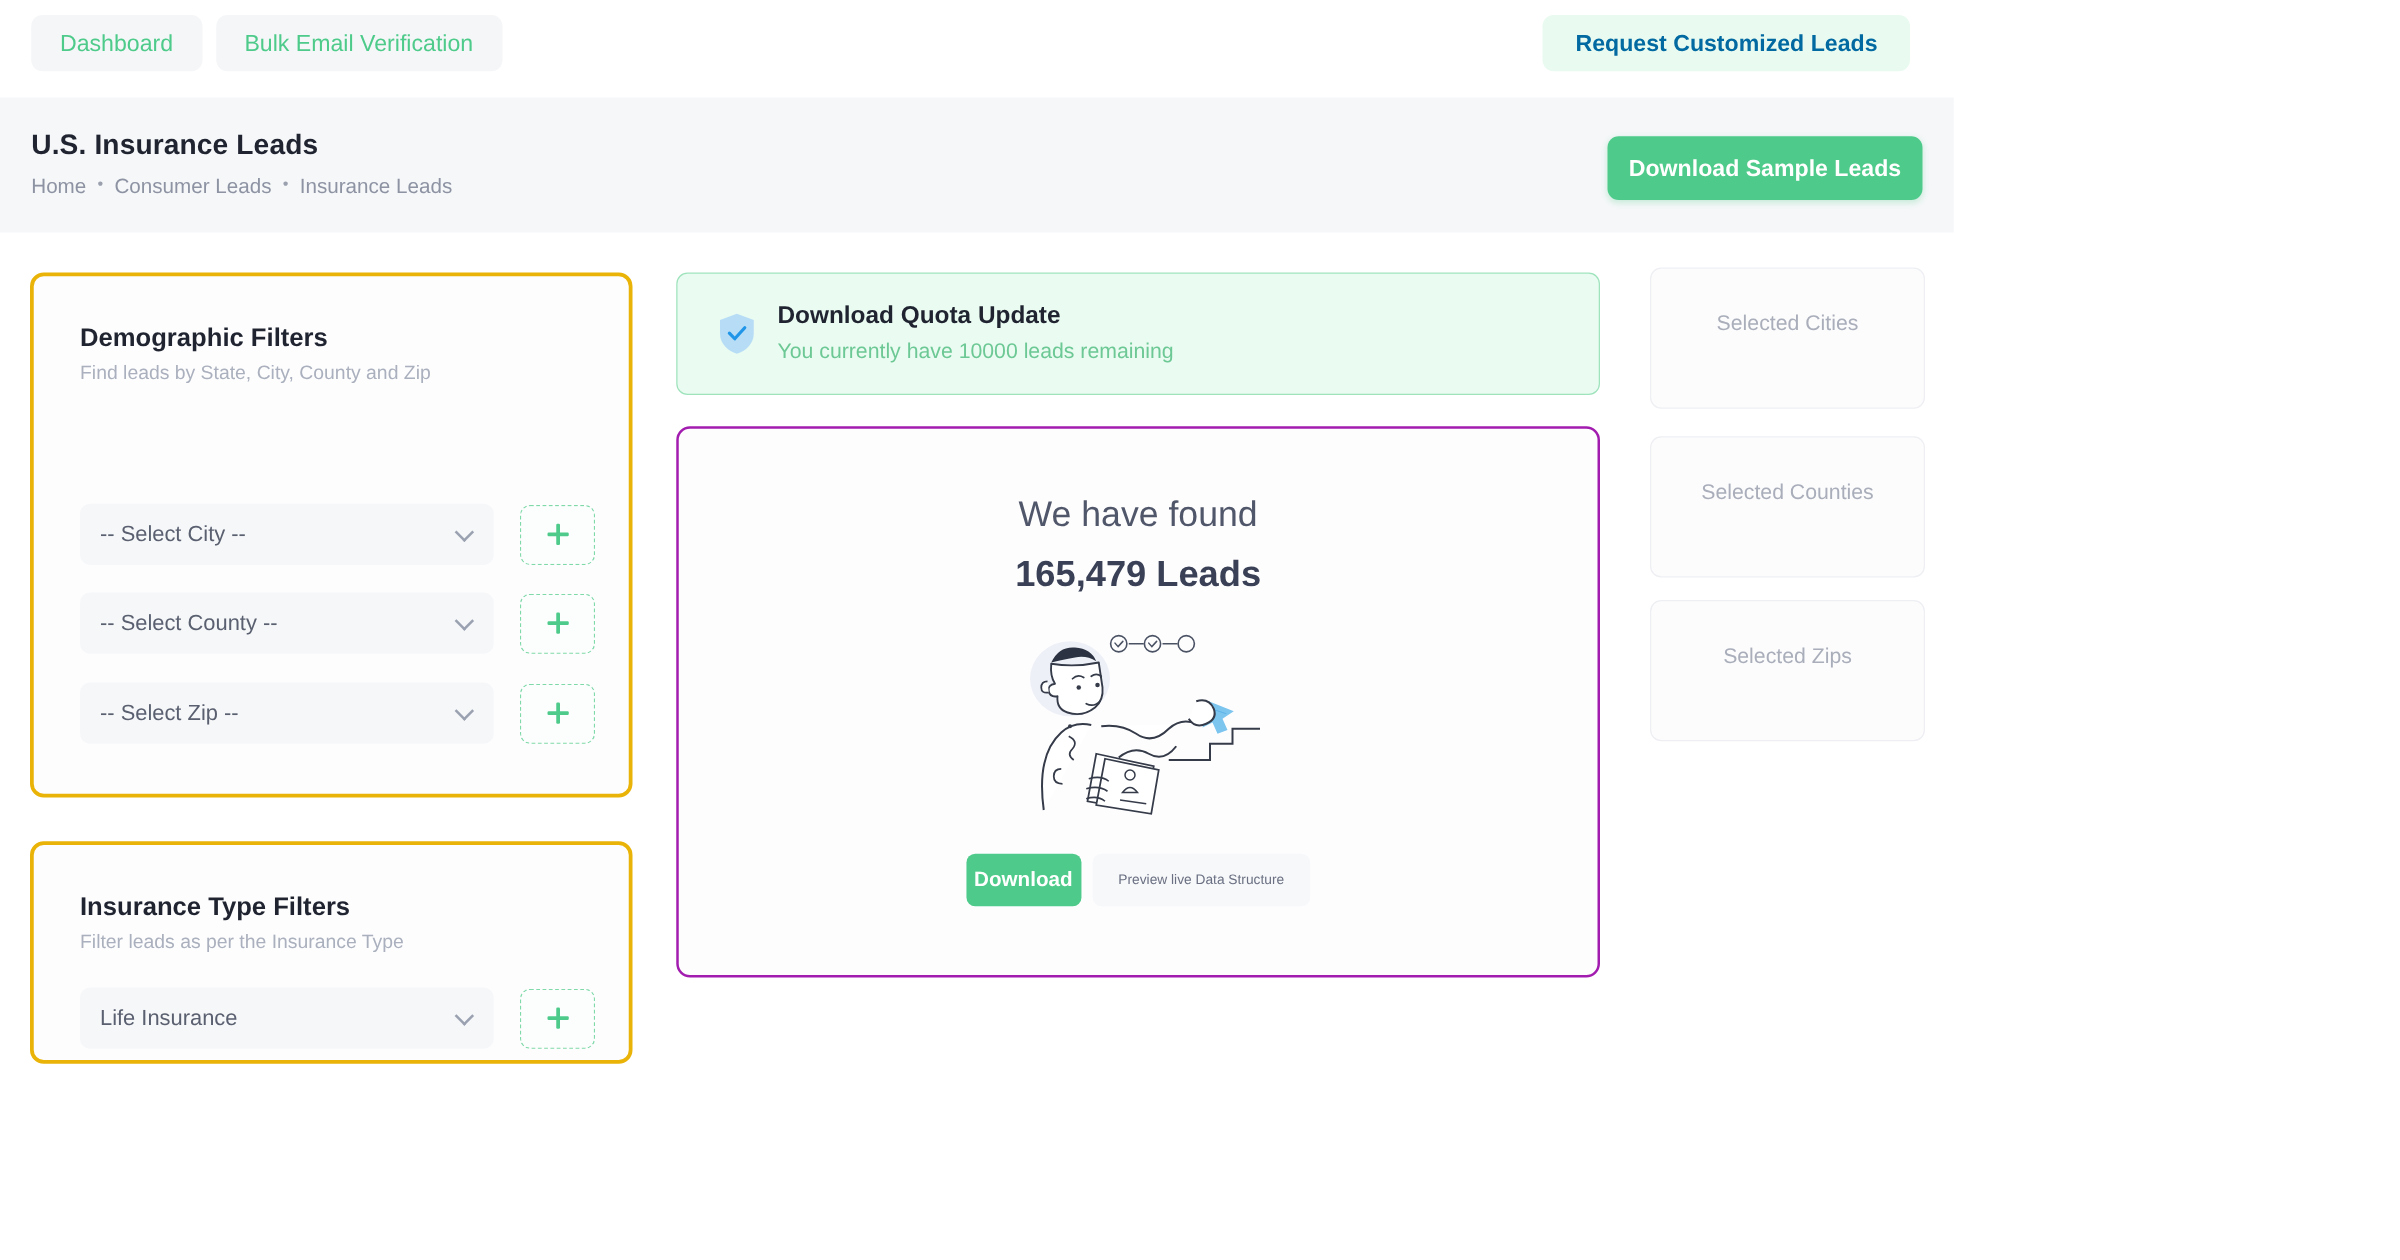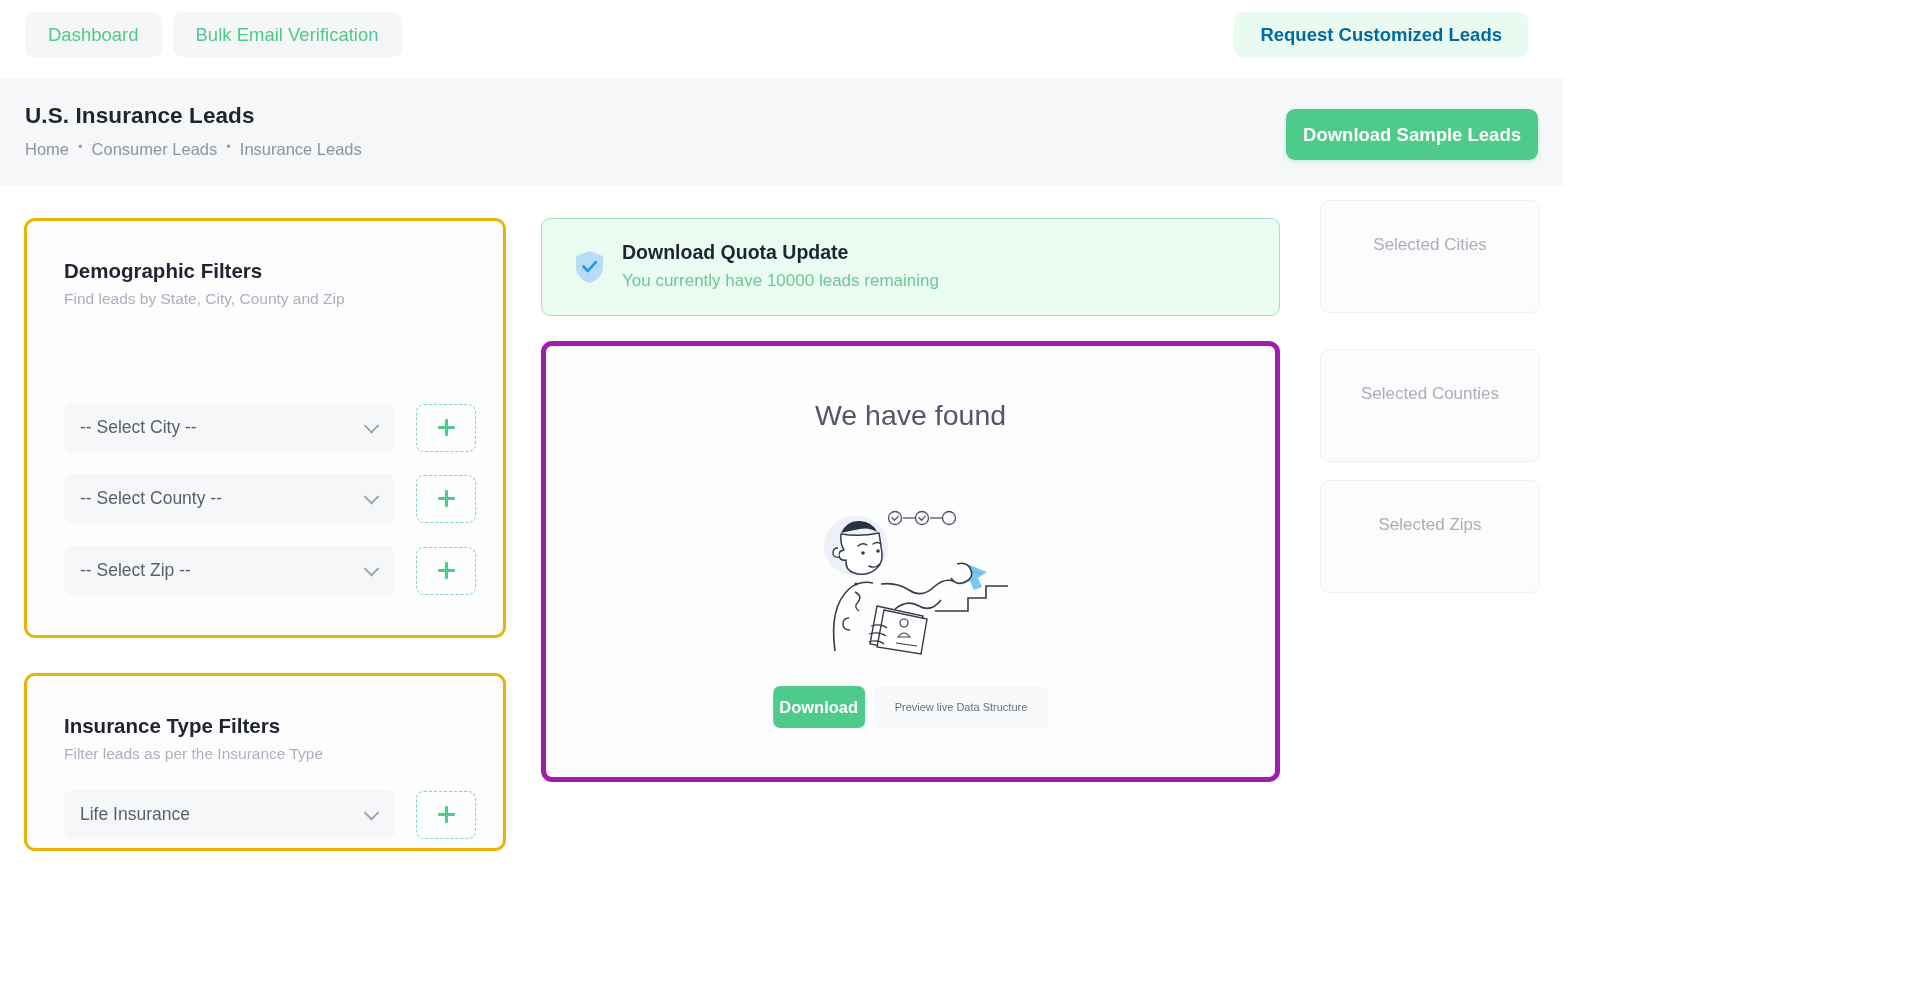--- a/index.html
+++ b/index.html
@@ -147,21 +147,21 @@
   .quota-sub {
     position: absolute; left: 80px; top: 52px;
     font-size: 17px; color: #6cc894;
   }
 
   
   #result-card {
     position: absolute; left: 541px; top: 341px;
     width: 739px; height: 441px;
     background: #fdfdfe;
-    border: 5px solid #a21caf;
+    border: 2px solid #a21caf;
     border-radius: 11px;
   }
   .found-line {
     position: absolute; left: 0; top: 53px; width: 100%;
     text-align: center; font-size: 28.5px; color: #51576a; font-weight: 400;
   }
   .found-count {
     position: absolute; left: 0; top: 101px; width: 100%;
     text-align: center; font-size: 29px; color: #3a4156; font-weight: 700;
   }
@@ -191,21 +191,21 @@
     width: 220px;
     background: #fcfcfd;
     border: 1px solid #eeeff3;
     border-radius: 9px;
     display: flex; justify-content: center;
   }
   .sel-label {
     font-size: 17px; color: #a9aeba;
     margin-top: 34px;
   }
-  #panel-cities   { top: 200px; height: 113px; }
+  #panel-cities   { top: 214px; height: 113px; }
   #panel-counties { top: 349px; height: 113px; }
   #panel-zips     { top: 480px; height: 113px; }
 </style>
 </head>
 <body>
 
 <div class="topnav">
   <div class="nav-left">
     <button class="nav-pill">Dashboard</button>
     <button class="nav-pill">Bulk Email Verification</button>
@@ -285,20 +285,21 @@
   <svg class="shield" viewBox="0 0 31 34">
     <path d="M15.5 1 L29 6 V17 C29 25 22.5 31 15.5 33 C8.5 31 2 25 2 17 V6 Z" fill="#b7ddf6"></path>
     <path d="M9.5 16.5 L13.8 21 L21.8 12.2" stroke="#2196e8" stroke-width="2.6" fill="none" stroke-linecap="round" stroke-linejoin="round"></path>
   </svg>
   <div class="quota-title">Download Quota Update</div>
   <div class="quota-sub">You currently have 10000 leads remaining</div>
 </div>
 
 <div id="result-card">
   <div class="found-line">We have found</div>
+  <div class="found-count">165,479 Leads</div>
 
   <svg class="illus" width="200" height="150" viewBox="0 0 200 150">
     <ellipse cx="45" cy="40" rx="32" ry="30" fill="#eef0f7"></ellipse>
 
     <circle cx="84" cy="12" r="6.5" fill="none" stroke="#4a5263" stroke-width="1.3"></circle>
     <path d="M81 11.5 l2.5 2.8 l3.8 -4.2" stroke="#4a5263" stroke-width="1.2" fill="none" stroke-linecap="round"></path>
     <line x1="92" y1="12" x2="104" y2="12" stroke="#4a5263" stroke-width="1.3"></line>
     <circle cx="111" cy="12" r="6.5" fill="none" stroke="#4a5263" stroke-width="1.3"></circle>
     <path d="M108 11.5 l2.5 2.8 l3.8 -4.2" stroke="#4a5263" stroke-width="1.2" fill="none" stroke-linecap="round"></path>
     <line x1="119" y1="12" x2="131" y2="12" stroke="#4a5263" stroke-width="1.3"></line>

